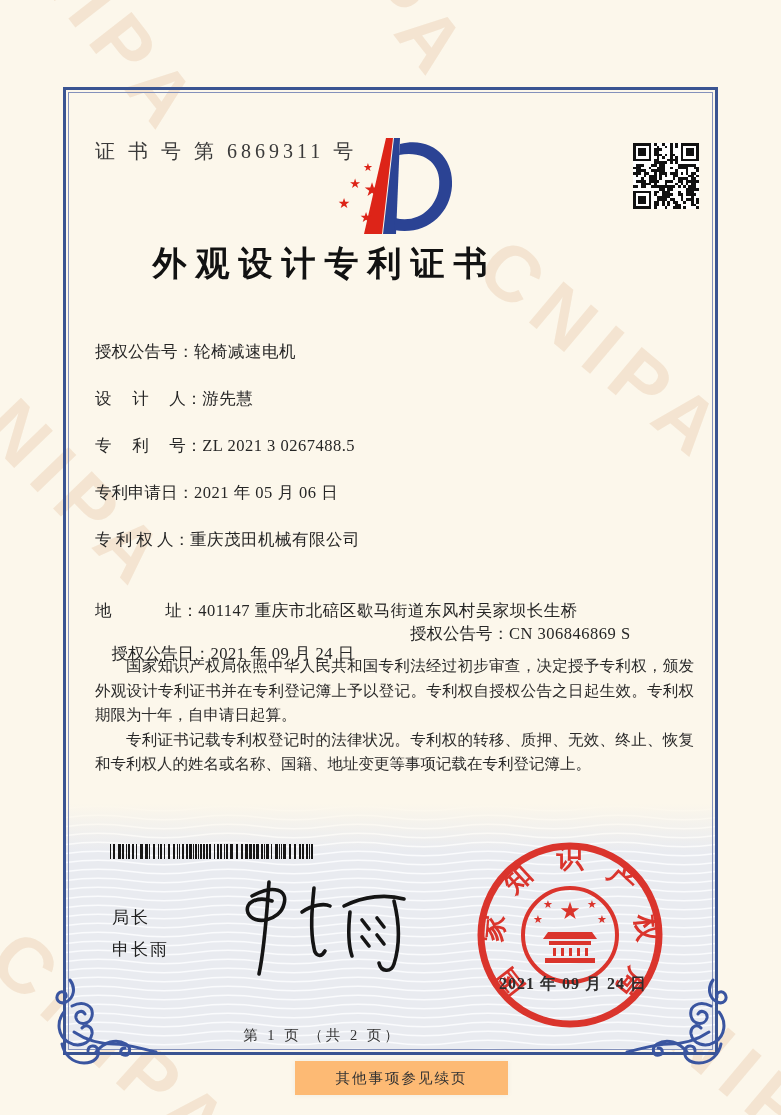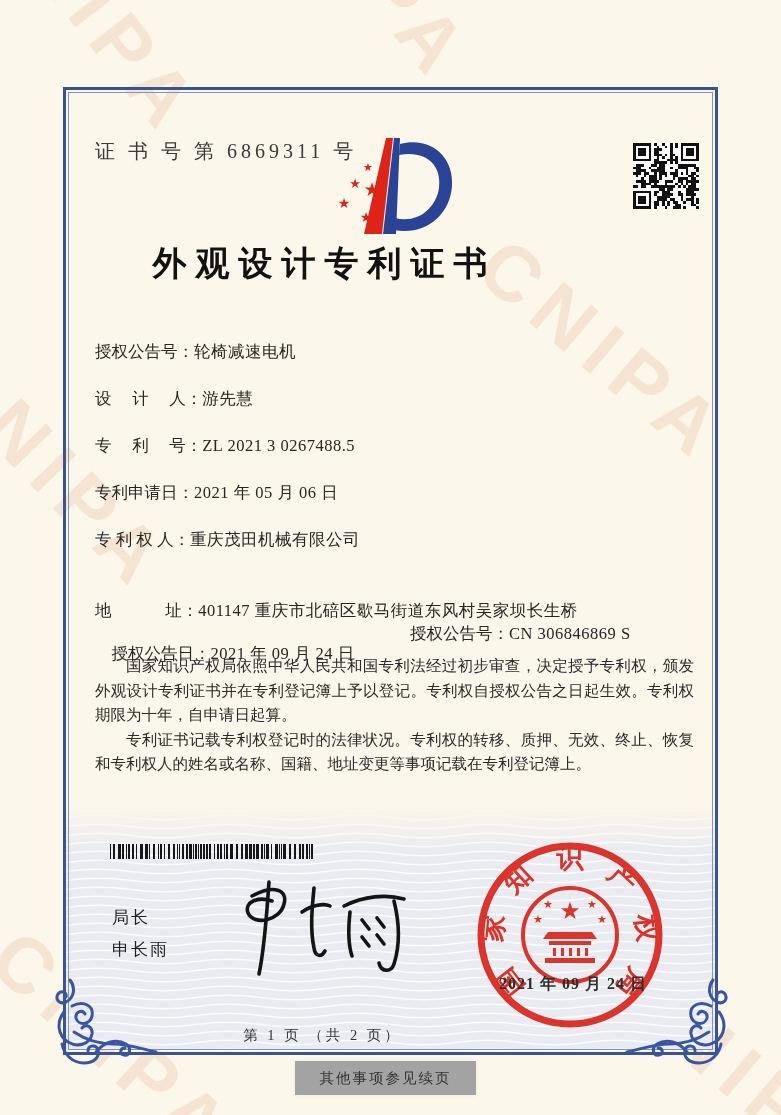--- a/index.html
+++ b/index.html
@@ -32,21 +32,21 @@
         background:linear-gradient(#fcf7eb,rgba(252,247,235,0));}
   .flourish{z-index:4;}
   .barcode{left:110px;top:844px;width:206px;height:15px;}
   .signer{font-size:17px;color:#222;letter-spacing:2px;}
   .sig{left:222px;top:876px;}
   .seal{left:465px;top:835px;z-index:6;}
   .seal-date{left:475px;top:974px;width:196px;text-align:center;font-size:16px;
              letter-spacing:1px;color:#2e2e2e;z-index:7;font-weight:bold;}
   .page-info{left:0;top:1026px;width:645px;text-align:center;font-size:14.5px;
              letter-spacing:3px;color:#333;}
-  .cont-note{left:295px;top:1061px;width:181px;height:34px;background:#a3a3a3;
+  .cont-note{left:295px;top:1061px;width:213px;height:34px;background:#fdba74;
              text-align:center;line-height:34px;font-size:14.5px;letter-spacing:2px;
              color:#333;z-index:6;box-shadow:0 0 6px rgba(0,0,0,0.05);}
 </style>
 </head>
 <body>
 
 <div class="page">
 
   <span class="wm" style="left:-55px;top:-38px;transform:rotate(52deg);">CNIPA</span>
   <span class="wm" style="left:215px;top:-92px;transform:rotate(52deg);">CNIPA</span>

